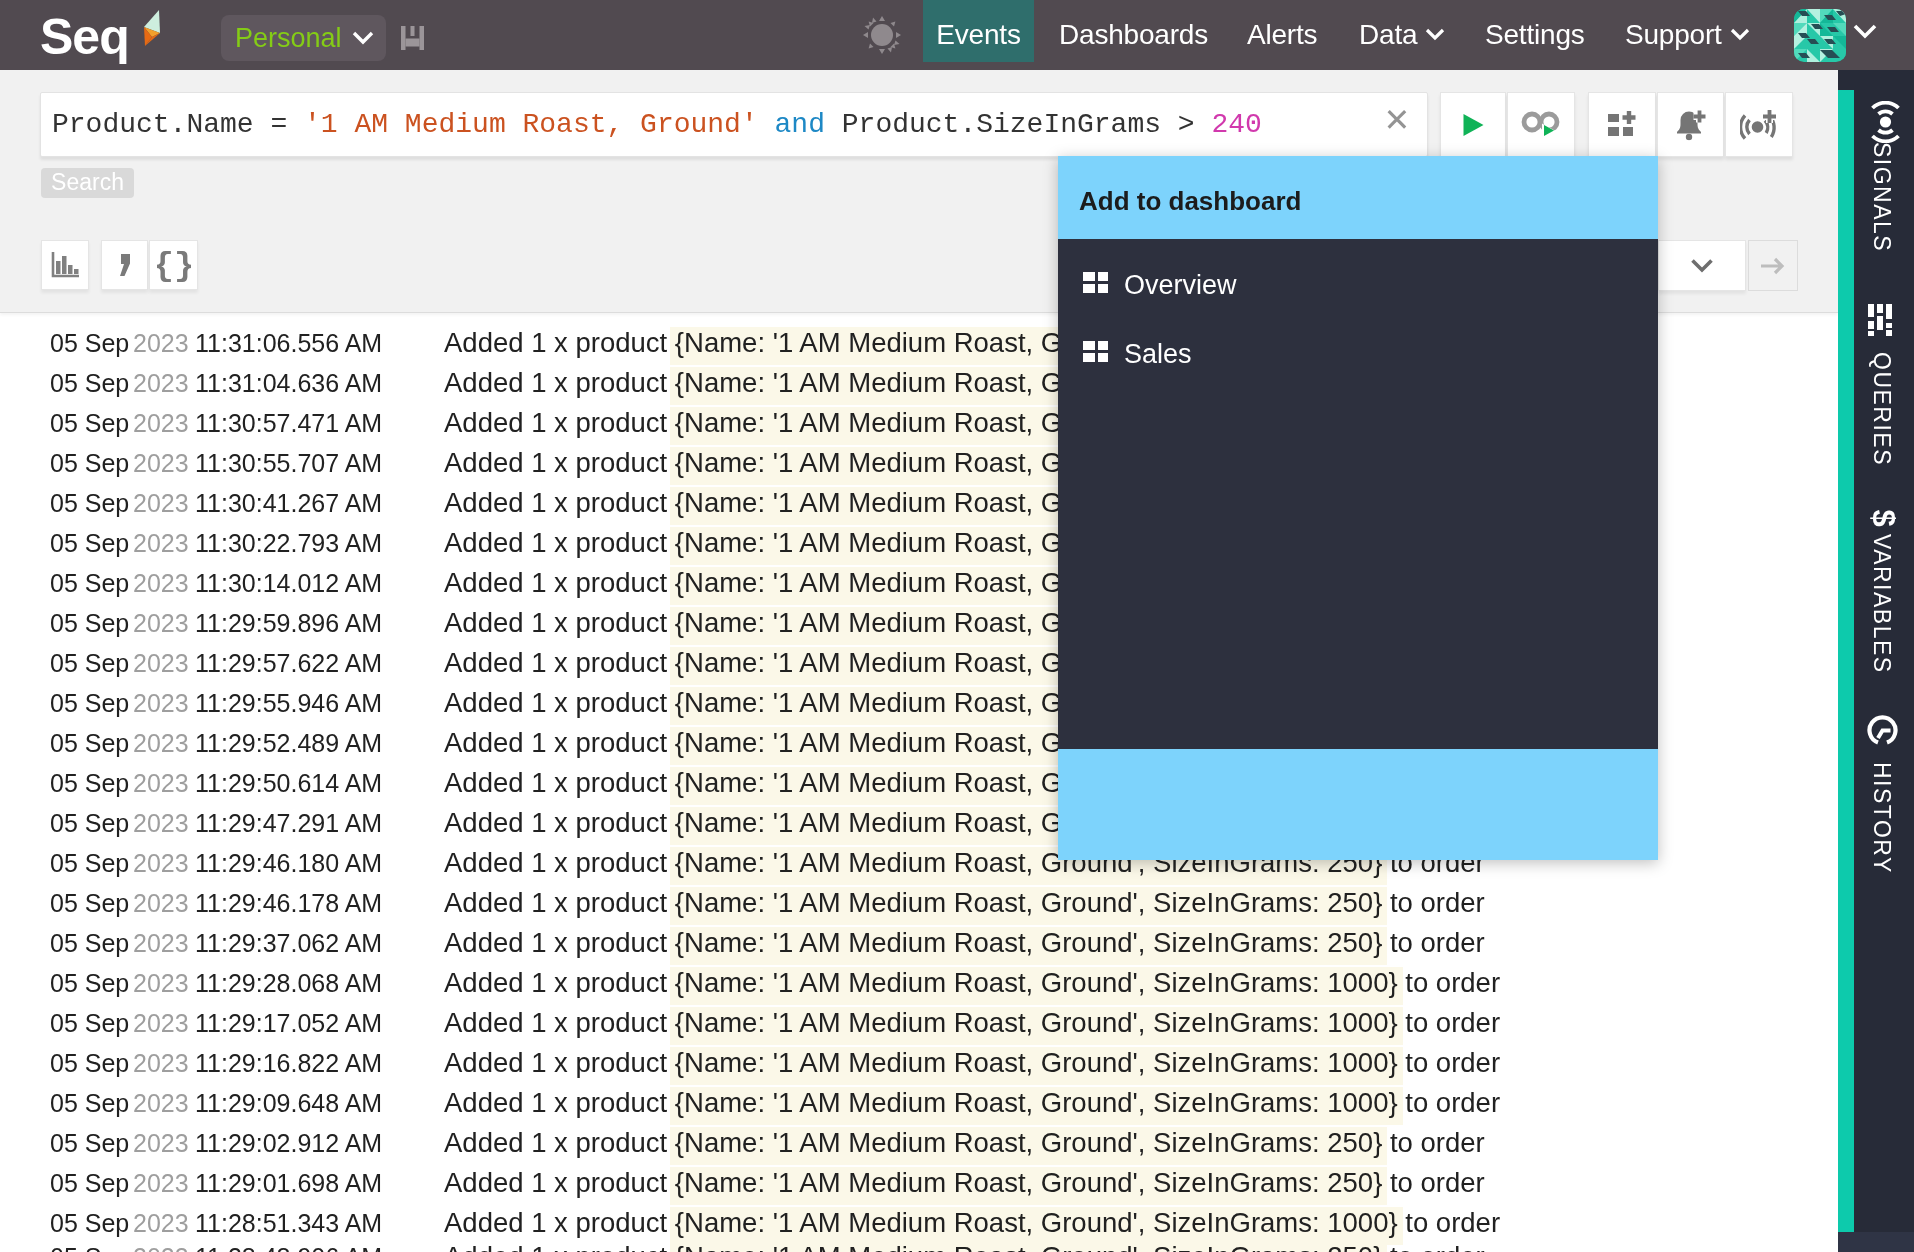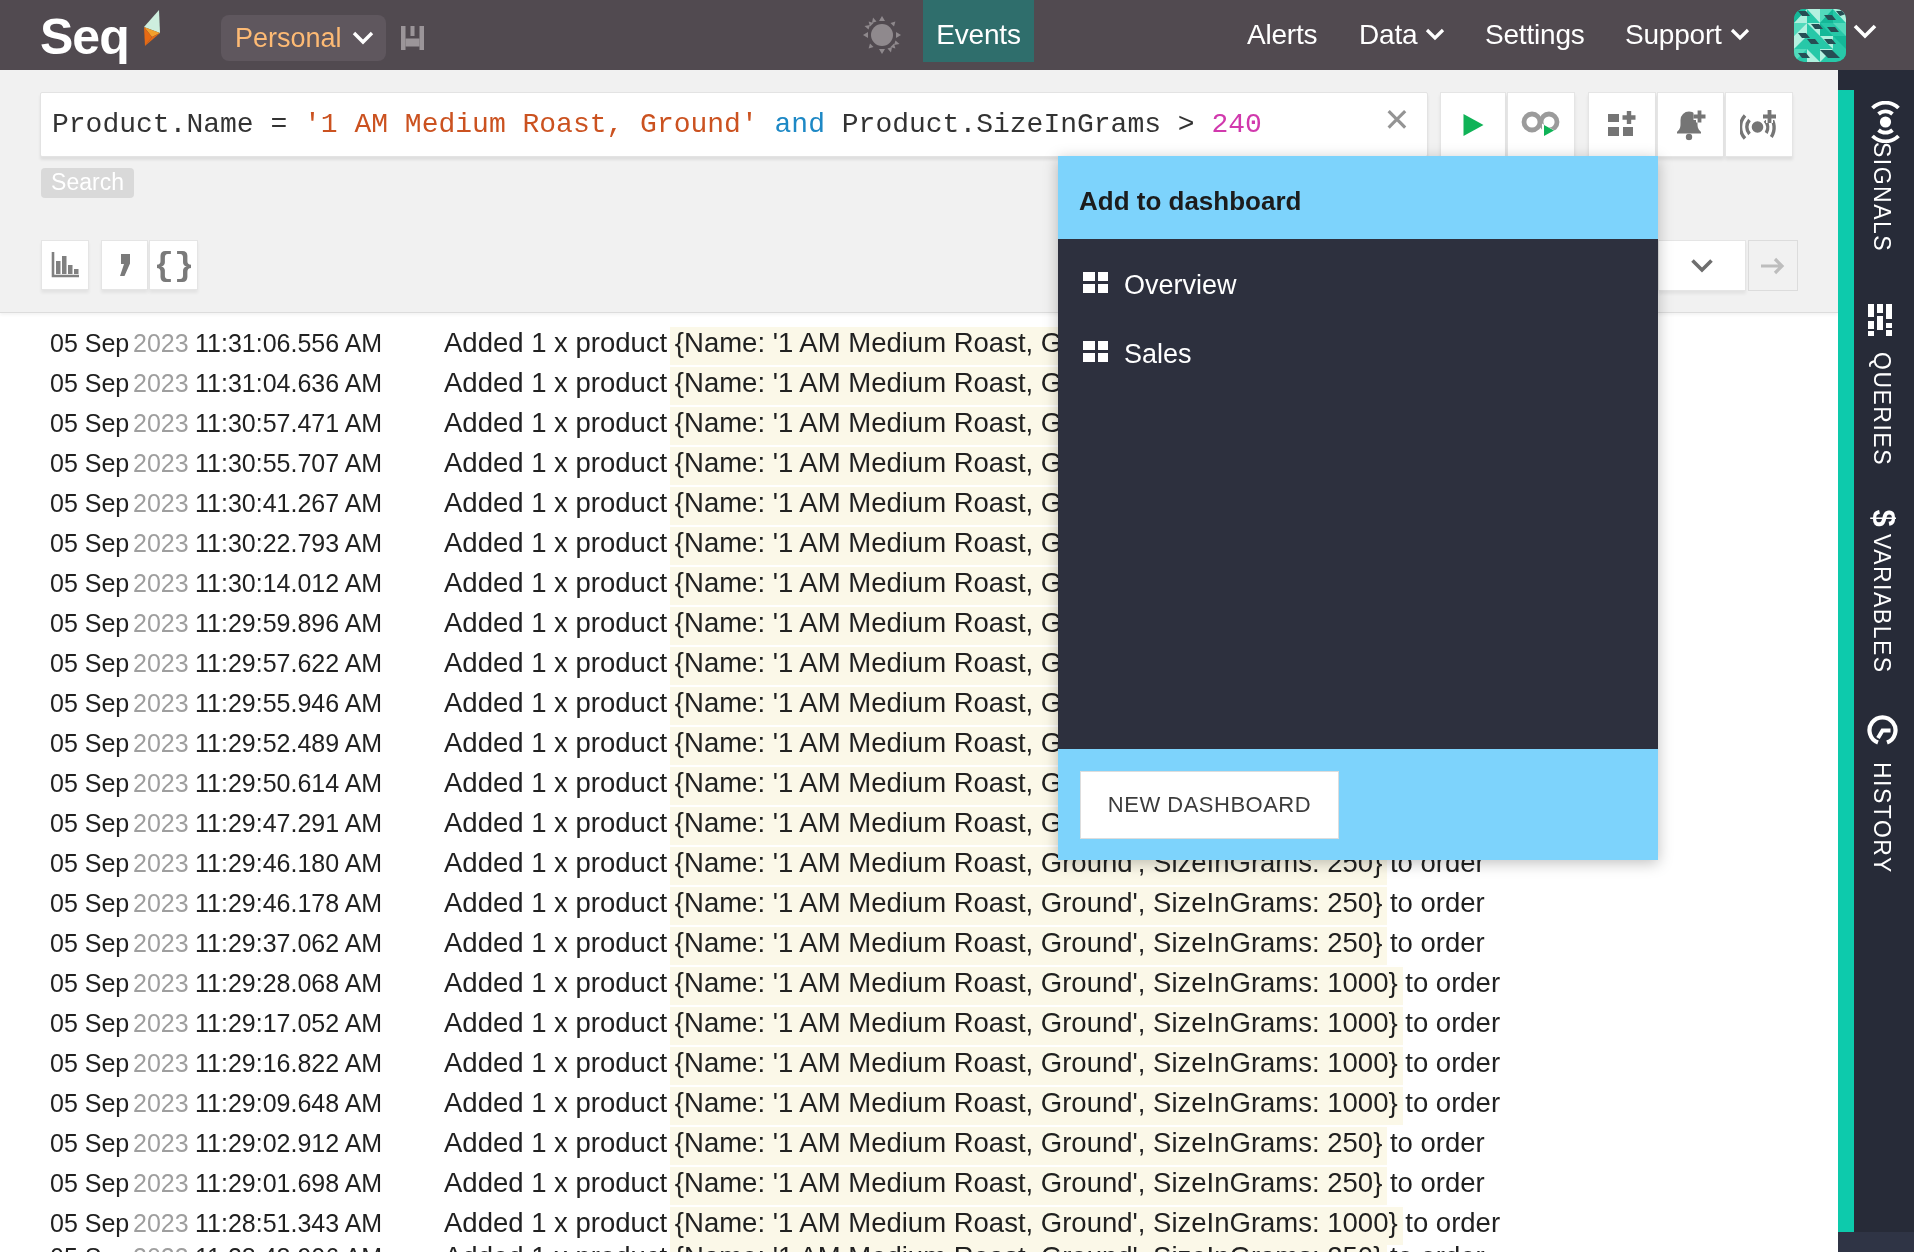--- a/index.html
+++ b/index.html
@@ -3,21 +3,21 @@
 <meta charset="utf-8">
 <style>
 * { margin:0; padding:0; box-sizing:border-box; }
 html,body { width:1914px; height:1252px; overflow:hidden; background:#fff;
   font-family:"Liberation Sans", sans-serif; position:relative; }
 
 
 #nav { position:absolute; left:0; top:0; width:1914px; height:70px; background:#514a50; z-index:50; }
 #logo { position:absolute; left:40px; top:8px; color:#fff; font-size:50px; font-weight:bold; letter-spacing:-1px; }
 #flag { position:absolute; left:143px; top:10px; }
-#personalBtn { position:absolute; left:221px; top:15px; width:165px; height:46px; background:#5f575e; border-radius:8px; color:#fdba74; }
+#personalBtn { position:absolute; left:221px; top:15px; width:165px; height:46px; background:#5f575e; border-radius:8px; color:#84cc16; }
 #personalBtn .lbl { position:absolute; left:14px; top:8px; font-size:27px; }
 #personalBtn svg.chev { position:absolute; right:12px; top:16px; }
 #saveIcon { position:absolute; left:401px; top:26px; }
 .navitem { position:absolute; top:0; height:62px; line-height:70px; color:#fff; font-size:28px; letter-spacing:-0.2px; white-space:nowrap; }
 #navEvents { left:923px; width:111px; background:#2f6e6c; text-align:center; }
 .nav-chev { position:relative; top:-3px; margin-left:8px; display:inline-block; }
 #sunIcon { position:absolute; left:861px; top:14px; }
 #avatar { position:absolute; left:1794px; top:9px; width:52px; height:53px; border-radius:10px; overflow:hidden; }
 #navChevR { position:absolute; left:1853px; top:24px; }
 
@@ -104,20 +104,21 @@
         <polygon points="34.4,34.4 29.5,33.0 33.0,29.5"></polygon>
       <polygon points="7.6,34.4 9.0,29.5 12.5,33.0"></polygon>
         <polygon points="34.4,7.6 33.0,12.5 29.5,9.0"></polygon>
       <polygon points="12,3.5 15.5,7.5 11,9"></polygon>
         <polygon points="30,38.5 26.5,34.5 31,33"></polygon>
       <polygon points="3.5,12 9,11 7.5,15.5"></polygon>
         <polygon points="38.5,30 33,31 34.5,26.5"></polygon>
     </g>
   </svg>
   <div class="navitem" id="navEvents">Events</div>
+  <div class="navitem" style="left:1059px;">Dashboards</div>
   <div class="navitem" style="left:1247px;">Alerts</div>
   <div class="navitem" style="left:1359px;">Data<svg class="nav-chev" width="20" height="13" viewBox="0 0 20 13">
         <polyline points="2,2 10,10 18,2" fill="none" stroke="#fff" stroke-width="3.2"></polyline>
       </svg></div>
   <div class="navitem" style="left:1485px;">Settings</div>
   <div class="navitem" style="left:1625px;">Support<svg class="nav-chev" width="20" height="13" viewBox="0 0 20 13">
         <polyline points="2,2 10,10 18,2" fill="none" stroke="#fff" stroke-width="3.2"></polyline>
       </svg></div>
   <div id="avatar">
     <svg width="52" height="53" viewBox="0 0 52 53">
@@ -401,21 +402,20 @@
     <div class="dd-item" style="top:80px;margin-top:20px;">
       <svg width="27" height="21" viewBox="0 0 27 21">
           <rect x="0" y="0" width="12" height="9" fill="#fff"></rect>
           <rect x="15" y="0" width="10" height="9" fill="#fff"></rect>
           <rect x="0" y="12" width="12" height="9" fill="#fff"></rect>
           <rect x="15" y="12" width="10" height="9" fill="#fff"></rect>
         </svg>
       <span class="t">Sales</span>
     </div>
   </div>
-  <div id="dd-newbtn">NEW DASHBOARD</div>
 </div>
 
 <div id="sidebar">
   <div id="teal-strip"></div>
   <div id="side-bottom"></div>
   <svg class="side-ico" style="top:31px; left:29px;" width="37" height="42" viewBox="0 0 37 42">
     <g transform="rotate(90 18.5 21)">
       <circle cx="18.5" cy="21" r="5.6" fill="#fff"></circle>
       <path d="M10.5,14 a10.5,10.5 0 0,0 0,14" fill="none" stroke="#fff" stroke-width="3.8"></path>
       <path d="M4.5,8 a18.5,18.5 0 0,0 0,26" fill="none" stroke="#fff" stroke-width="3.8"></path>

